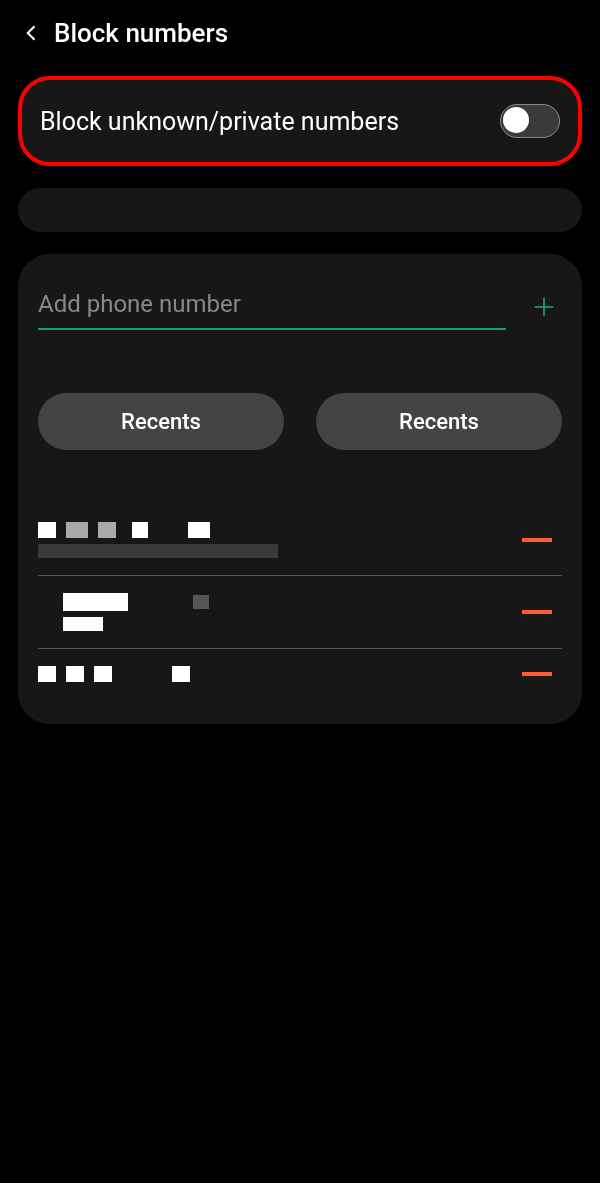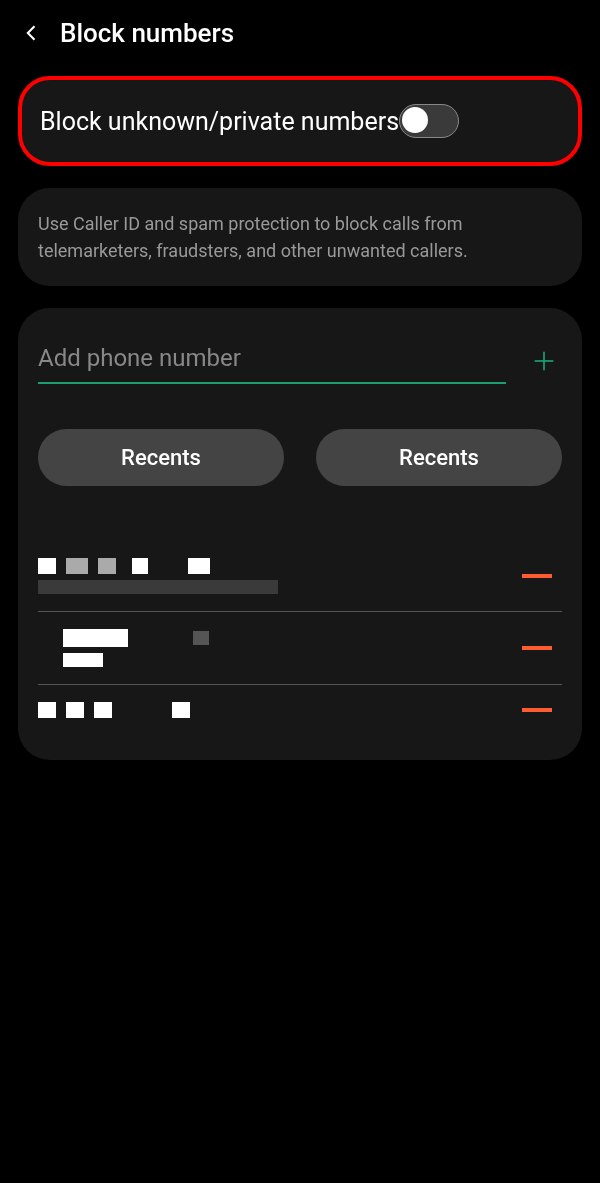--- a/index.html
+++ b/index.html
@@ -12,21 +12,21 @@
       background: #000;
       width: 600px;
       height: 1183px;
       color: #fff;
       overflow: hidden;
     }
     .header {
       display: flex;
       align-items: center;
       padding: 18px 20px 28px 20px;
-      gap: 16px;
+      gap: 10px;
     }
     .back-icon {
       width: 24px;
       height: 24px;
       display: flex;
       align-items: center;
       justify-content: center;
       cursor: pointer;
     }
     .back-icon svg {
@@ -44,20 +44,21 @@
       margin: 0 18px 22px 18px;
       padding: 22px 20px;
     }
     .card.highlighted {
       border: 4px solid #ff0000;
       padding: 24px 18px;
     }
     .toggle-row {
       display: flex;
       align-items: center;
+      justify-content: space-between;
     }
     .toggle-label {
       font-size: 25px;
       font-weight: 400;
       color: #fff;
     }
     .toggle {
       width: 60px;
       height: 34px;
       background: #3a3a3a;
@@ -90,21 +91,21 @@
     .input-card {
       background: #171717;
       border-radius: 32px;
       margin: 0 18px;
       padding: 30px 20px 25px 20px;
     }
     .input-row {
       display: flex;
       align-items: center;
       gap: 20px;
-      margin-bottom: 45px;
+      margin-bottom: 63px;
     }
     .phone-input {
       flex: 1;
       background: transparent;
       border: none;
       border-bottom: 2px solid #1a9e6e;
       font-size: 24px;
       color: #fff;
       padding: 6px 0 10px 0;
       outline: none;
@@ -199,21 +200,20 @@
 <div class="card highlighted">
   <div class="toggle-row">
     <div class="toggle-label">Block unknown/private numbers</div>
     <div class="toggle">
       <div class="toggle-knob"></div>
     </div>
   </div>
 </div>
 
 <div class="card">
-  <div class="section-desc">Use Caller ID and spam protection to block calls from telemarketers, fraudsters, and other unwanted callers.</div>
 </div>
 
 <div class="input-card">
   <div class="input-row">
     <input class="phone-input" type="text" placeholder="Add phone number" style="">
     <div class="add-icon">
       <svg width="28" height="28" viewBox="0 0 24 24" fill="none" stroke="#1a9e6e" stroke-width="1.5">
         <line x1="12" y1="4" x2="12" y2="20"></line>
         <line x1="4" y1="12" x2="20" y2="12"></line>
       </svg>

